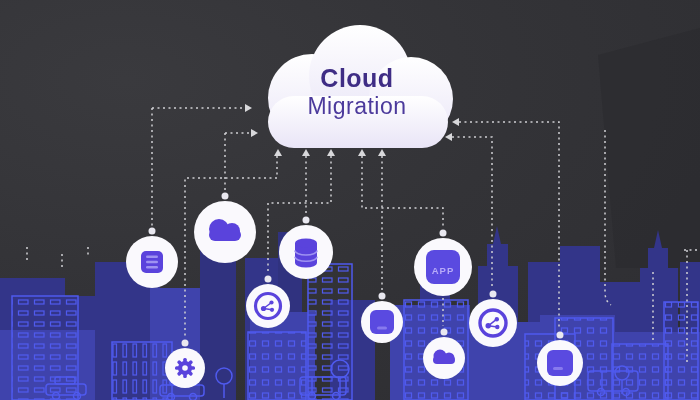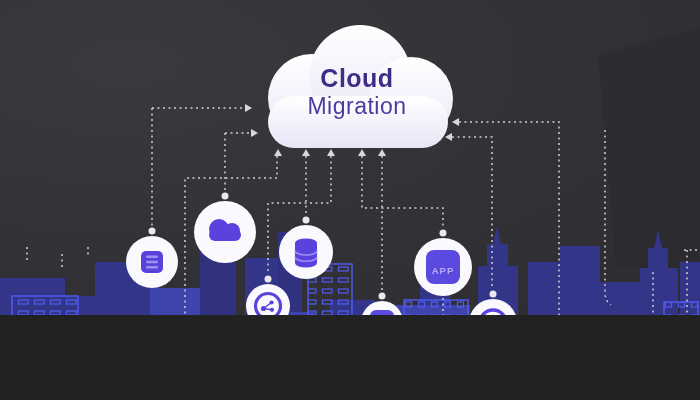--- a/index.html
+++ b/index.html
@@ -1,17 +1,17 @@
 <!DOCTYPE html>
 <html><head>
 <meta charset="utf-8">
 <style>
   html,body{margin:0;padding:0;background:#222;}
   #stage{
-    position:relative;width:700px;height:315px;overflow:hidden;
+    position:relative;width:700px;height:400px;overflow:hidden;
     font-family:"Liberation Sans",sans-serif;
     background:radial-gradient(ellipse at 18% 20%, #3a3a3e 0%, #333337 48%, #2d2d31 100%);
   }
   #scene{position:absolute;left:0;top:0;}
   text{font-family:"Liberation Sans",sans-serif;}
   .cloud-title{font-weight:bold;letter-spacing:.5px;}
   .cloud-sub{font-weight:normal;letter-spacing:.5px;}
   .app-label{font-weight:bold;letter-spacing:1px;}
 </style>
 </head>

